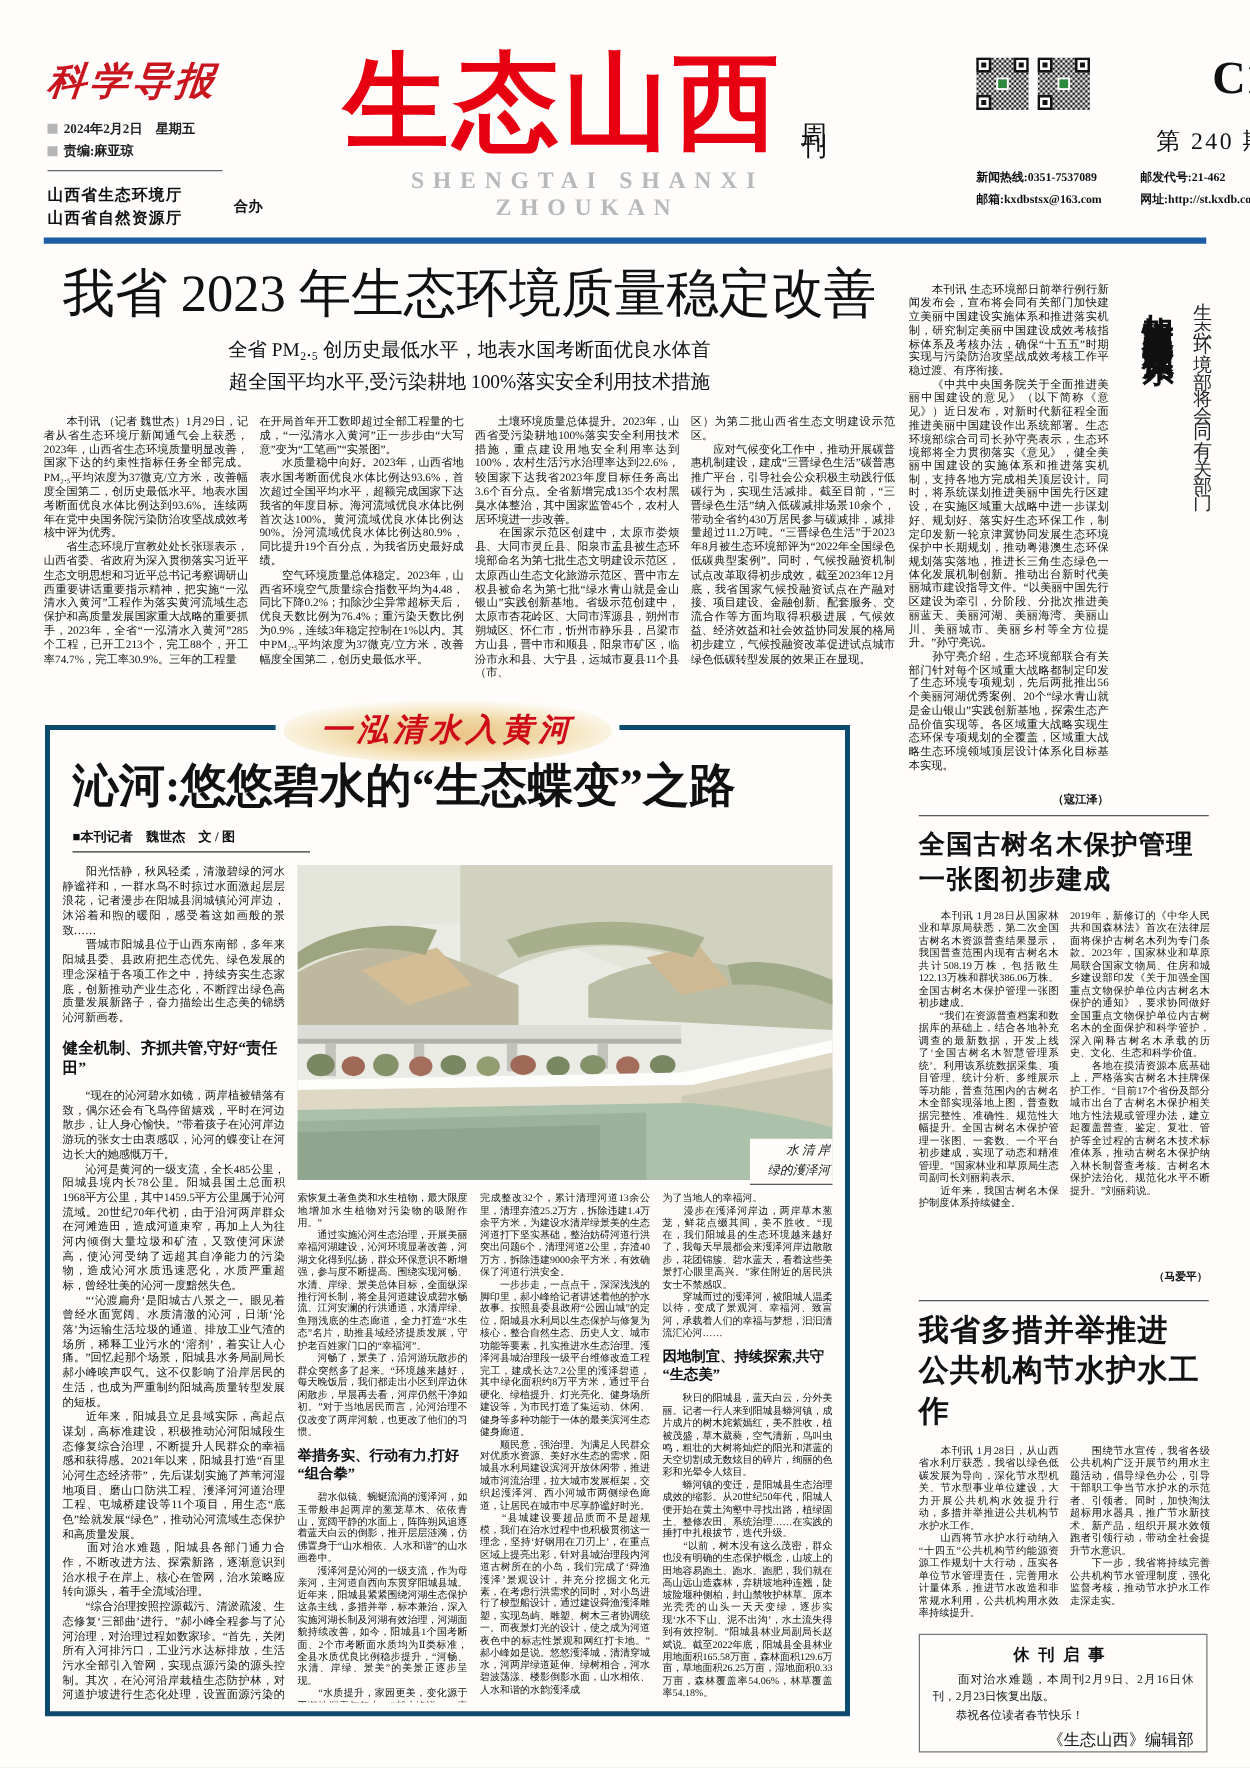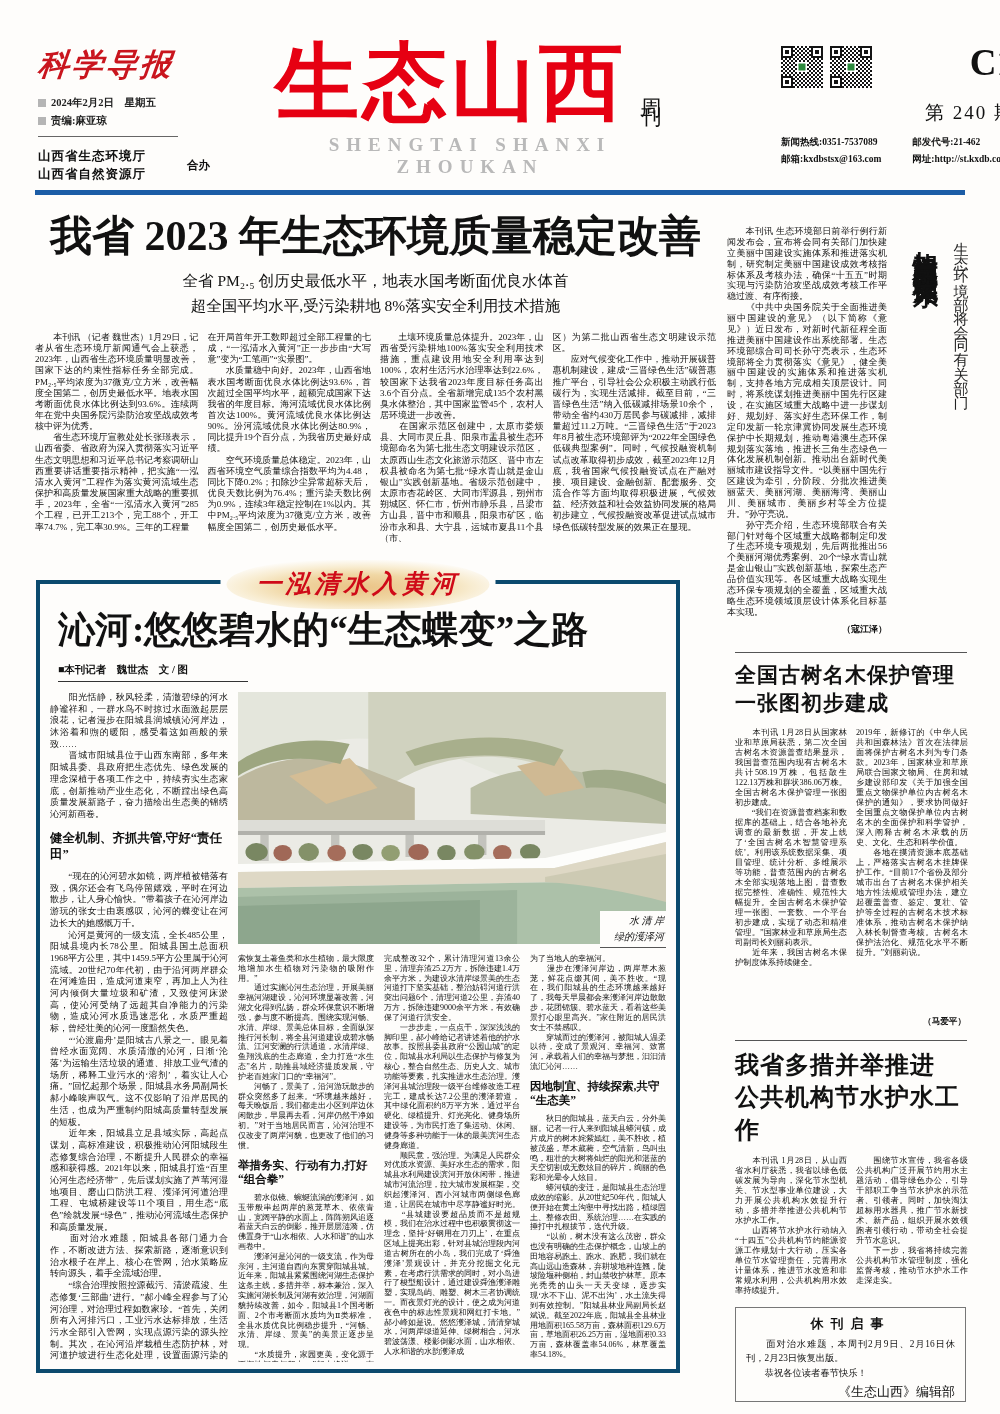--- a/index.html
+++ b/index.html
@@ -28,29 +28,29 @@
   .qr-row{display:flex;align-items:flex-start;}
   .qr{width:42px;height:42px;margin-right:7px;}
   .page-code{margin-left:auto;font-size:37px;font-weight:900;line-height:1;margin-top:-2px;}
   .issue{text-align:right;font-size:19px;margin-top:12px;letter-spacing:2px;}
   .contacts{margin-top:10px;display:grid;grid-template-columns:1.2fr 1fr;gap:4px 8px;
             font-size:9.5px;font-weight:bold;color:#111;white-space:nowrap;}
   .blue-rule{position:absolute;left:35px;right:35px;top:190px;height:5px;background:#1c5da6;}
 
   
   .lead{position:absolute;left:35px;top:212px;width:681px;}
-  .lead-headline{margin:0;text-align:center;font-size:42px;font-weight:700;letter-spacing:0px;line-height:1.15;}
+  .lead-headline{margin:0;text-align:center;font-size:42px;font-weight:400;letter-spacing:0px;line-height:1.15;}
   .lead-sub{text-align:center;font-size:15.5px;line-height:1.6;margin-top:9px;font-weight:500;}
   .lead-cols{display:flex;gap:9px;margin-top:13px;height:213px;overflow:hidden;}
   .lcol{flex:1;font-size:9px;line-height:1.24;overflow:hidden;}
 
   
   .rs1{position:absolute;left:727px;top:226px;width:243px;height:420px;display:flex;}
   .rs1-body{width:160px;font-size:9px;line-height:1.21;overflow:hidden;}
-  .rs1-byline{text-align:right;margin-top:6px;font-weight:bold;}
+  .rs1-byline{text-align:right;margin-top:16px;font-weight:bold;}
   .rs1-heads{flex:1;writing-mode:vertical-rl;padding-top:4px;}
   .rs1-kicker{font-size:15px;letter-spacing:0.92em;color:#222;}
   .rs1-headline{font-size:25px;font-weight:900;letter-spacing:0.1em;margin-block-start:9px;}
 
   .rail-rule{position:absolute;left:735px;width:232px;height:1px;background:#555;}
   .rule-a{top:652px;} .rule-b{top:1040px;}
 
   
   .rail-art{position:absolute;left:735px;width:233px;}
   .tree{top:661px;height:372px;} .water{top:1049px;height:252px;}
@@ -177,21 +177,21 @@
       <span data-name="contact-website">网址:http://st.kxdb.com</span>
     </div>
   </div>
 
   <div class="blue-rule" data-name="masthead-rule"></div>
 
   <section class="lead" data-name="lead-story">
     <h2 class="lead-headline" data-name="lead-headline">我省 2023 年生态环境质量稳定改善</h2>
     <div class="lead-sub" data-name="lead-subtitle">
       <span data-name="lead-subtitle-line1">全省 PM₂.₅ 创历史最低水平，地表水国考断面优良水体首</span><br>
-      <span data-name="lead-subtitle-line2">超全国平均水平,受污染耕地 8%落实安全利用技术措施</span>
+      <span data-name="lead-subtitle-line2">超全国平均水平,受污染耕地 100%落实安全利用技术措施</span>
     </div>
     <div class="lead-cols">
       <div class="lcol txt" data-name="lead-column-1">　　本刊讯 （记者 魏世杰）1月29日，记者从省生态环境厅新闻通气会上获悉，2023年，山西省生态环境质量明显改善，国家下达的约束性指标任务全部完成。PM₂.₅平均浓度为37微克/立方米，改善幅度全国第二，创历史最低水平。地表水国考断面优良水体比例达到93.6%。连续两年在党中央国务院污染防治攻坚战成效考核中评为优秀。
 　　省生态环境厅宣教处处长张璟表示，山西省委、省政府为深入贯彻落实习近平生态文明思想和习近平总书记考察调研山西重要讲话重要指示精神，把实施“一泓清水入黄河”工程作为落实黄河流域生态保护和高质量发展国家重大战略的重要抓手，2023年，全省“一泓清水入黄河”285个工程，已开工213个，完工88个，开工率74.7%，完工率30.9%。三年的工程量</div>
       <div class="lcol txt" data-name="lead-column-2">在开局首年开工数即超过全部工程量的七成，“一泓清水入黄河”正一步步由“大写意”变为“工笔画”“实景图”。
 　　水质量稳中向好。2023年，山西省地表水国考断面优良水体比例达93.6%，首次超过全国平均水平，超额完成国家下达我省的年度目标。海河流域优良水体比例首次达100%。黄河流域优良水体比例达90%。汾河流域优良水体比例达80.9%，同比提升19个百分点，为我省历史最好成绩。
 　　空气环境质量总体稳定。2023年，山西省环境空气质量综合指数平均为4.48，同比下降0.2%；扣除沙尘异常超标天后，优良天数比例为76.4%；重污染天数比例为0.9%，连续3年稳定控制在1%以内。其中PM₂.₅平均浓度为37微克/立方米，改善幅度全国第二，创历史最低水平。</div>
       <div class="lcol txt" data-name="lead-column-3">　　土壤环境质量总体提升。2023年，山西省受污染耕地100%落实安全利用技术措施，重点建设用地安全利用率达到100%，农村生活污水治理率达到22.6%，较国家下达我省2023年度目标任务高出3.6个百分点。全省新增完成135个农村黑臭水体整治，其中国家监管45个，农村人居环境进一步改善。
 　　在国家示范区创建中，太原市娄烦县、大同市灵丘县、阳泉市盂县被生态环境部命名为第七批生态文明建设示范区，太原西山生态文化旅游示范区、晋中市左权县被命名为第七批“绿水青山就是金山银山”实践创新基地。省级示范创建中，太原市杏花岭区、大同市浑源县，朔州市朔城区、怀仁市，忻州市静乐县，吕梁市方山县，晋中市和顺县，阳泉市矿区，临汾市永和县、大宁县，运城市夏县11个县（市、</div>
       <div class="lcol txt" data-name="lead-column-4">区）为第二批山西省生态文明建设示范区。

